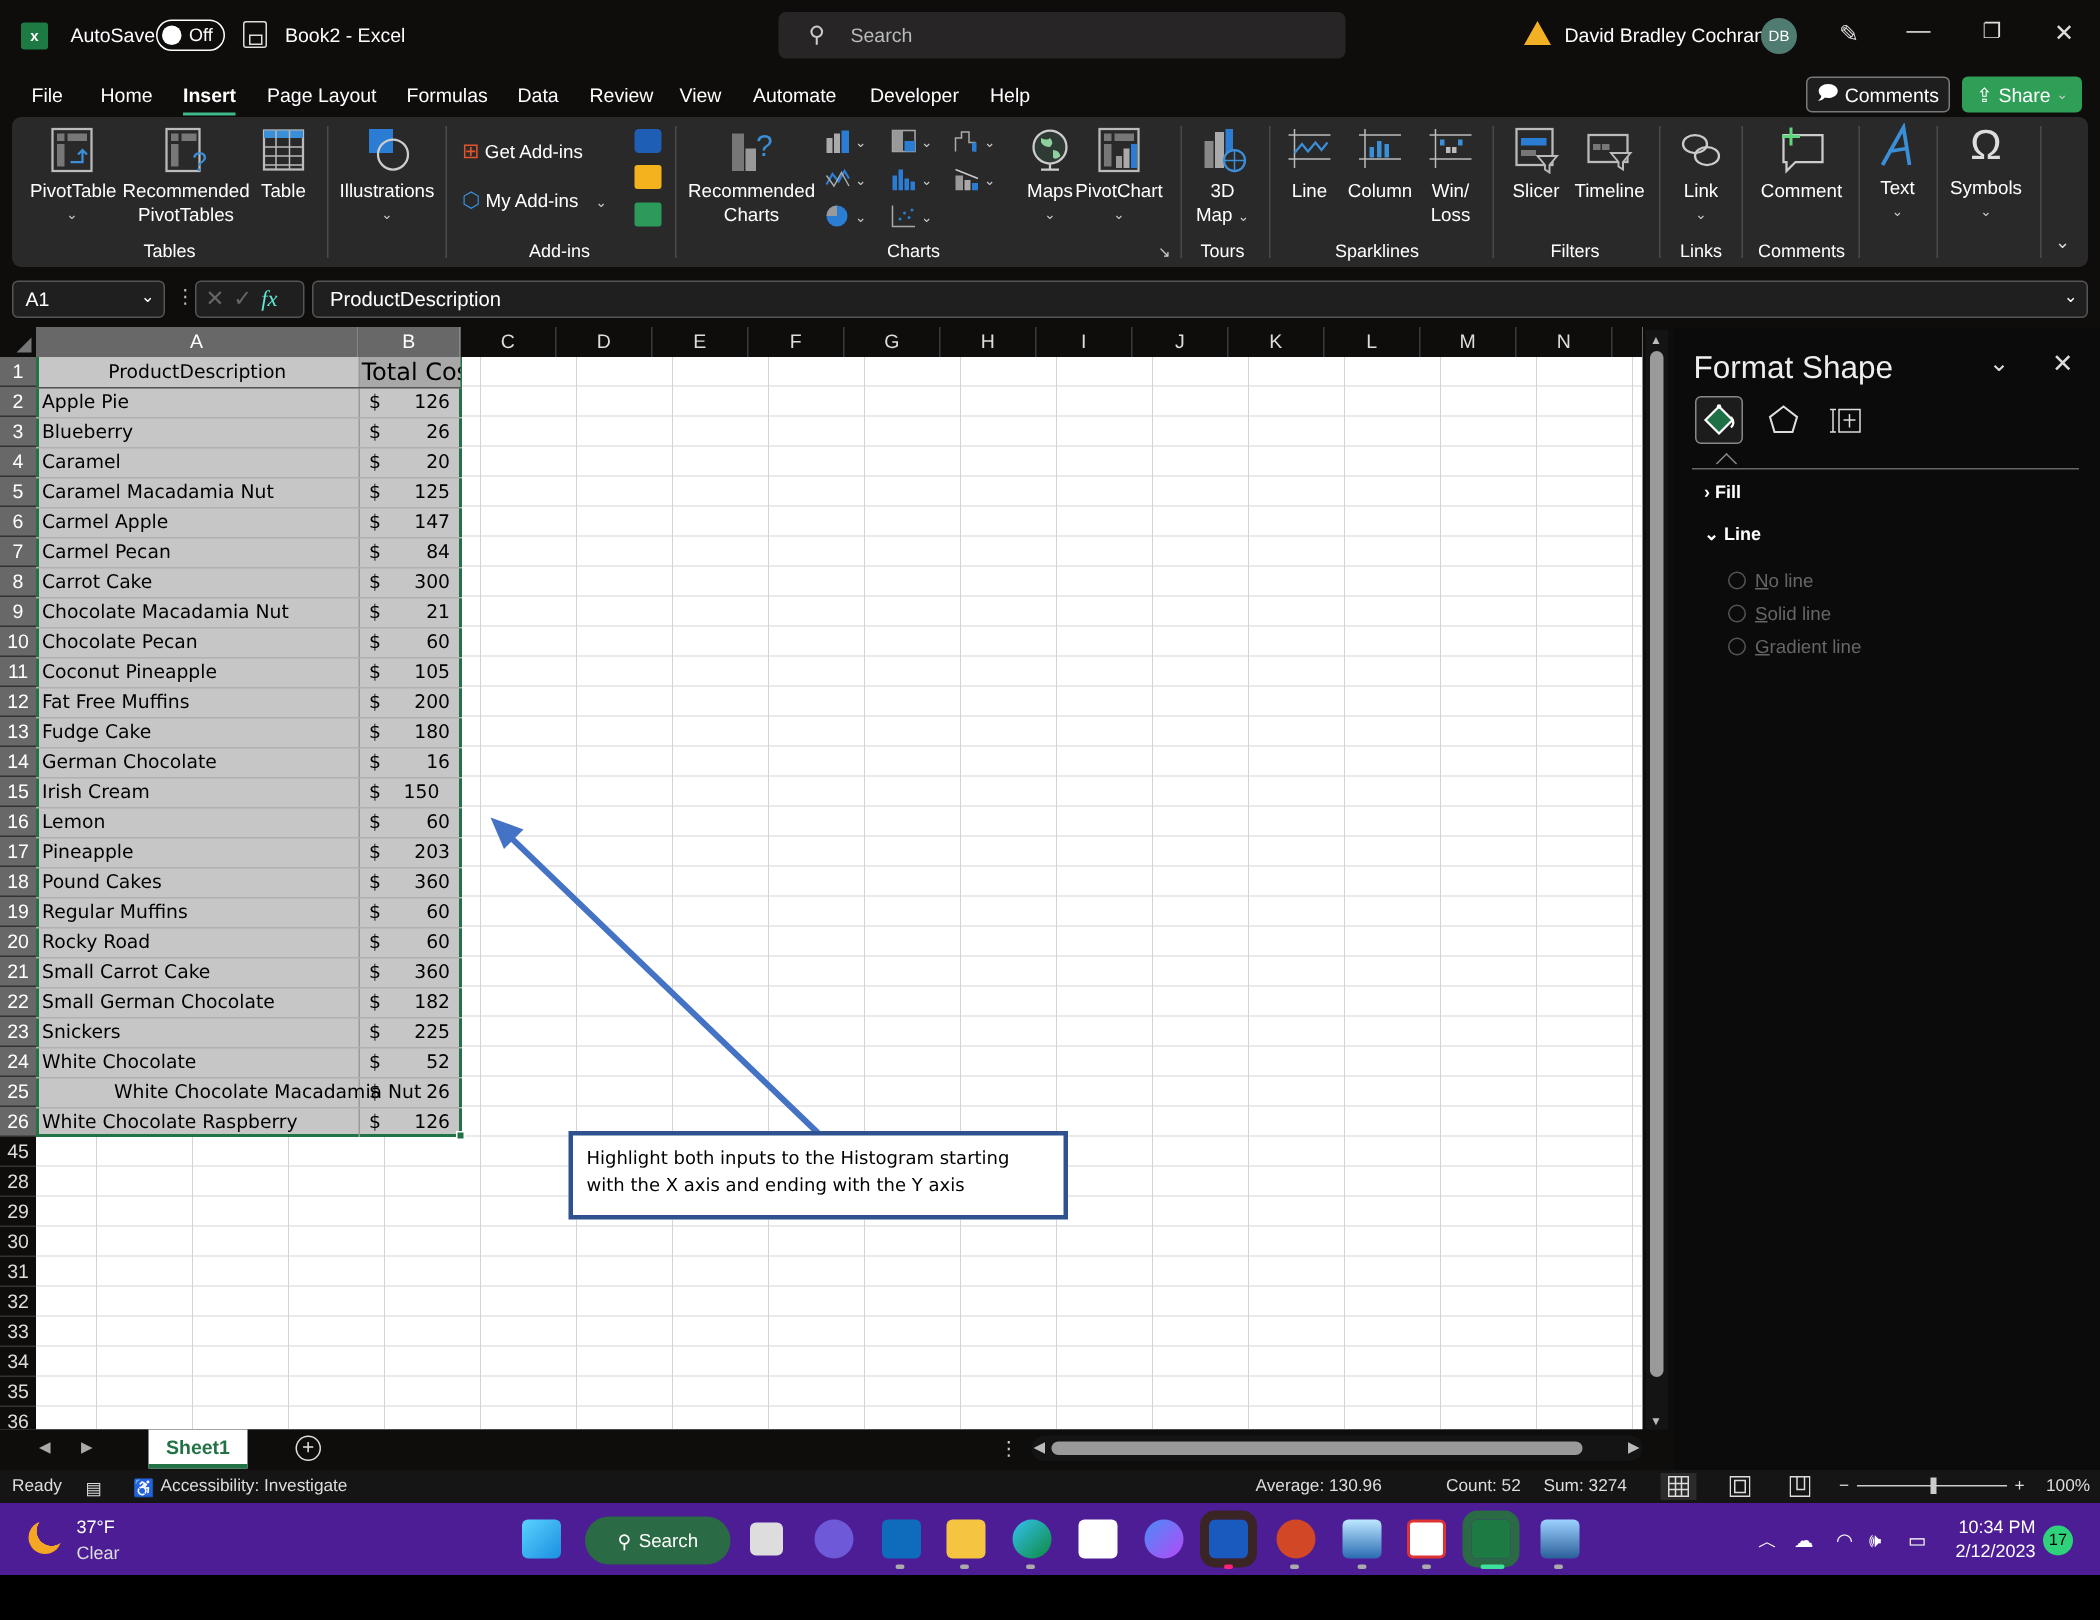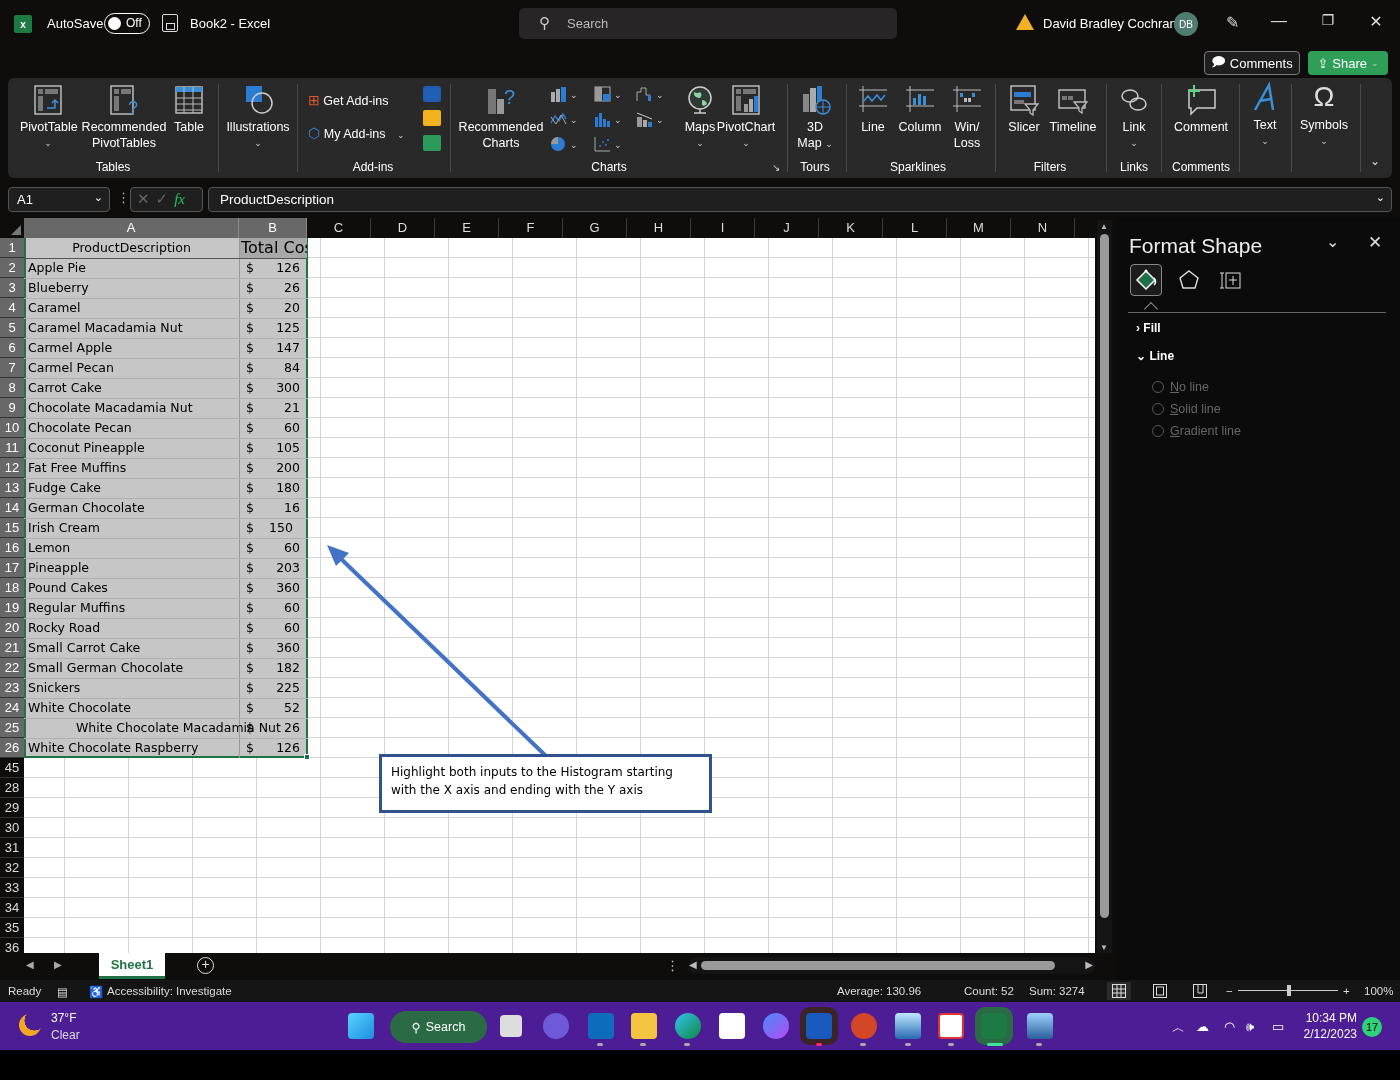--- a/index.html
+++ b/index.html
@@ -36,21 +36,21 @@
 .rb-ico{margin:0 auto 3px auto;width:32px;height:32px;position:relative}
 .rb-group{position:absolute;top:82px;font-size:12px;color:#fff;text-align:center}
 .rb-sep{position:absolute;top:6px;width:1px;height:88px;background:#4a4a4a}
 .chev{font-size:9px;color:#ccc}
 .small-ico{position:absolute;width:18px;height:16px}
 
 .namebox{position:absolute;left:8px;top:187px;width:102px;height:25px;border:1px solid #555;border-radius:4px;background:#1f1f1f;font-size:13px;padding:4px 8px}
 .namebox .dd{position:absolute;right:6px;top:3px;font-size:11px}
 .fx-dots{position:absolute;left:117px;top:190px;color:#bbb}
 .fx-box{position:absolute;left:130px;top:187px;width:73px;height:25px;border:1px solid #555;border-radius:4px;background:#1f1f1f;color:#666;font-size:15px;padding:2px 6px;letter-spacing:6px}
-.fx-box .fx{color:#22c55e;font-style:italic;font-family:"Liberation Serif",serif;letter-spacing:0}
+.fx-box .fx{color:#5eead4;font-style:italic;font-family:"Liberation Serif",serif;letter-spacing:0}
 .formula-input{position:absolute;left:208px;top:187px;width:1184px;height:25px;border:1px solid #555;border-radius:4px;background:#1f1f1f;font-size:13.5px;padding:4px 11px}
 .formula-input .dd{position:absolute;right:6px;top:3px;font-size:11px}
 
 .grid-wrap{position:absolute;left:0;top:218px;width:1095px;height:735px;background:#fff;overflow:hidden}
 .col-headers{position:absolute;left:0;top:0;height:20px;width:1095px;background:#0f0c0c}
 .corner{position:absolute;left:0;top:0;width:24px;height:20px;background:#0f0c0c}
 .corner:after{content:"";position:absolute;right:3px;bottom:3px;border-left:10px solid transparent;border-bottom:10px solid #777}
 .col-h{position:absolute;top:0;height:20px;font-size:13px;color:#ddd;text-align:center;line-height:20px;border-right:1px solid #3a3a3a}
 .col-h.sel{background:#686868;color:#fff;border-right:1px solid #888}
 .row-headers{position:absolute;left:0;top:20px;width:24px}
@@ -136,20 +136,33 @@
     </div>
     <div class="warn-icon"></div>
     <span class="user-name">David Bradley Cochran</span>
     <div class="avatar">DB</div>
     <span class="pen-icon">✎</span>
     <span class="win-btn" style="left:1267px">—</span>
     <span class="win-btn" style="left:1316px;font-size:14px">❐</span>
     <span class="win-btn" style="left:1364px">✕</span>
   </div>
 
+  <div class="menubar">
+    <span class="menu-tab" style="left:21px">File</span>
+    <span class="menu-tab" style="left:67px">Home</span>
+    <span class="menu-tab active" style="left:122px">Insert</span>
+    <span class="menu-tab" style="left:178px">Page Layout</span>
+    <span class="menu-tab" style="left:271px">Formulas</span>
+    <span class="menu-tab" style="left:345px">Data</span>
+    <span class="menu-tab" style="left:393px">Review</span>
+    <span class="menu-tab" style="left:453px">View</span>
+    <span class="menu-tab" style="left:502px">Automate</span>
+    <span class="menu-tab" style="left:580px">Developer</span>
+    <span class="menu-tab" style="left:660px">Help</span>
+  </div>
   <div class="comments-btn">
     <span>🗩</span>
     <span>Comments</span>
   </div>
   <div class="share-btn">
     <span>⇪</span>
     <span>Share</span>
     <span class="chev">⌄</span>
   </div>
 

